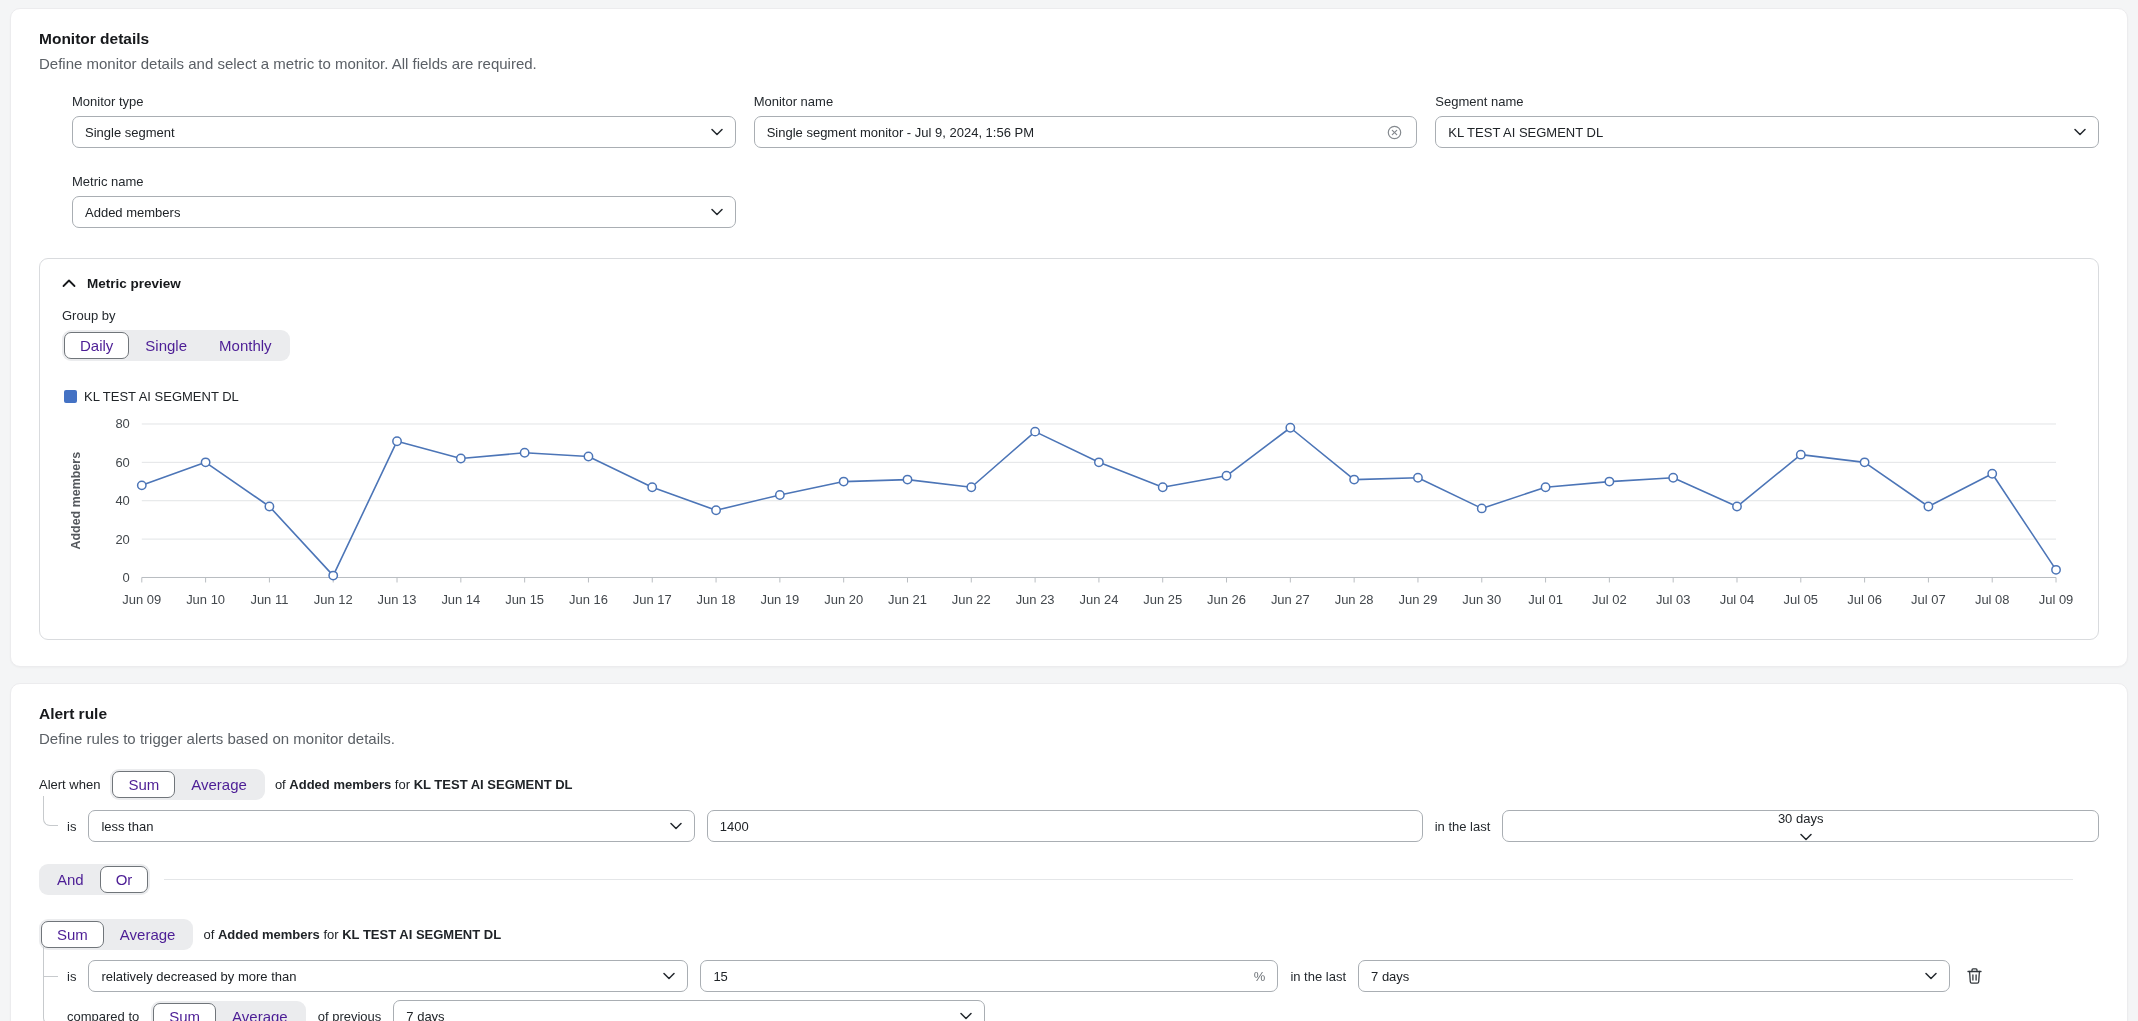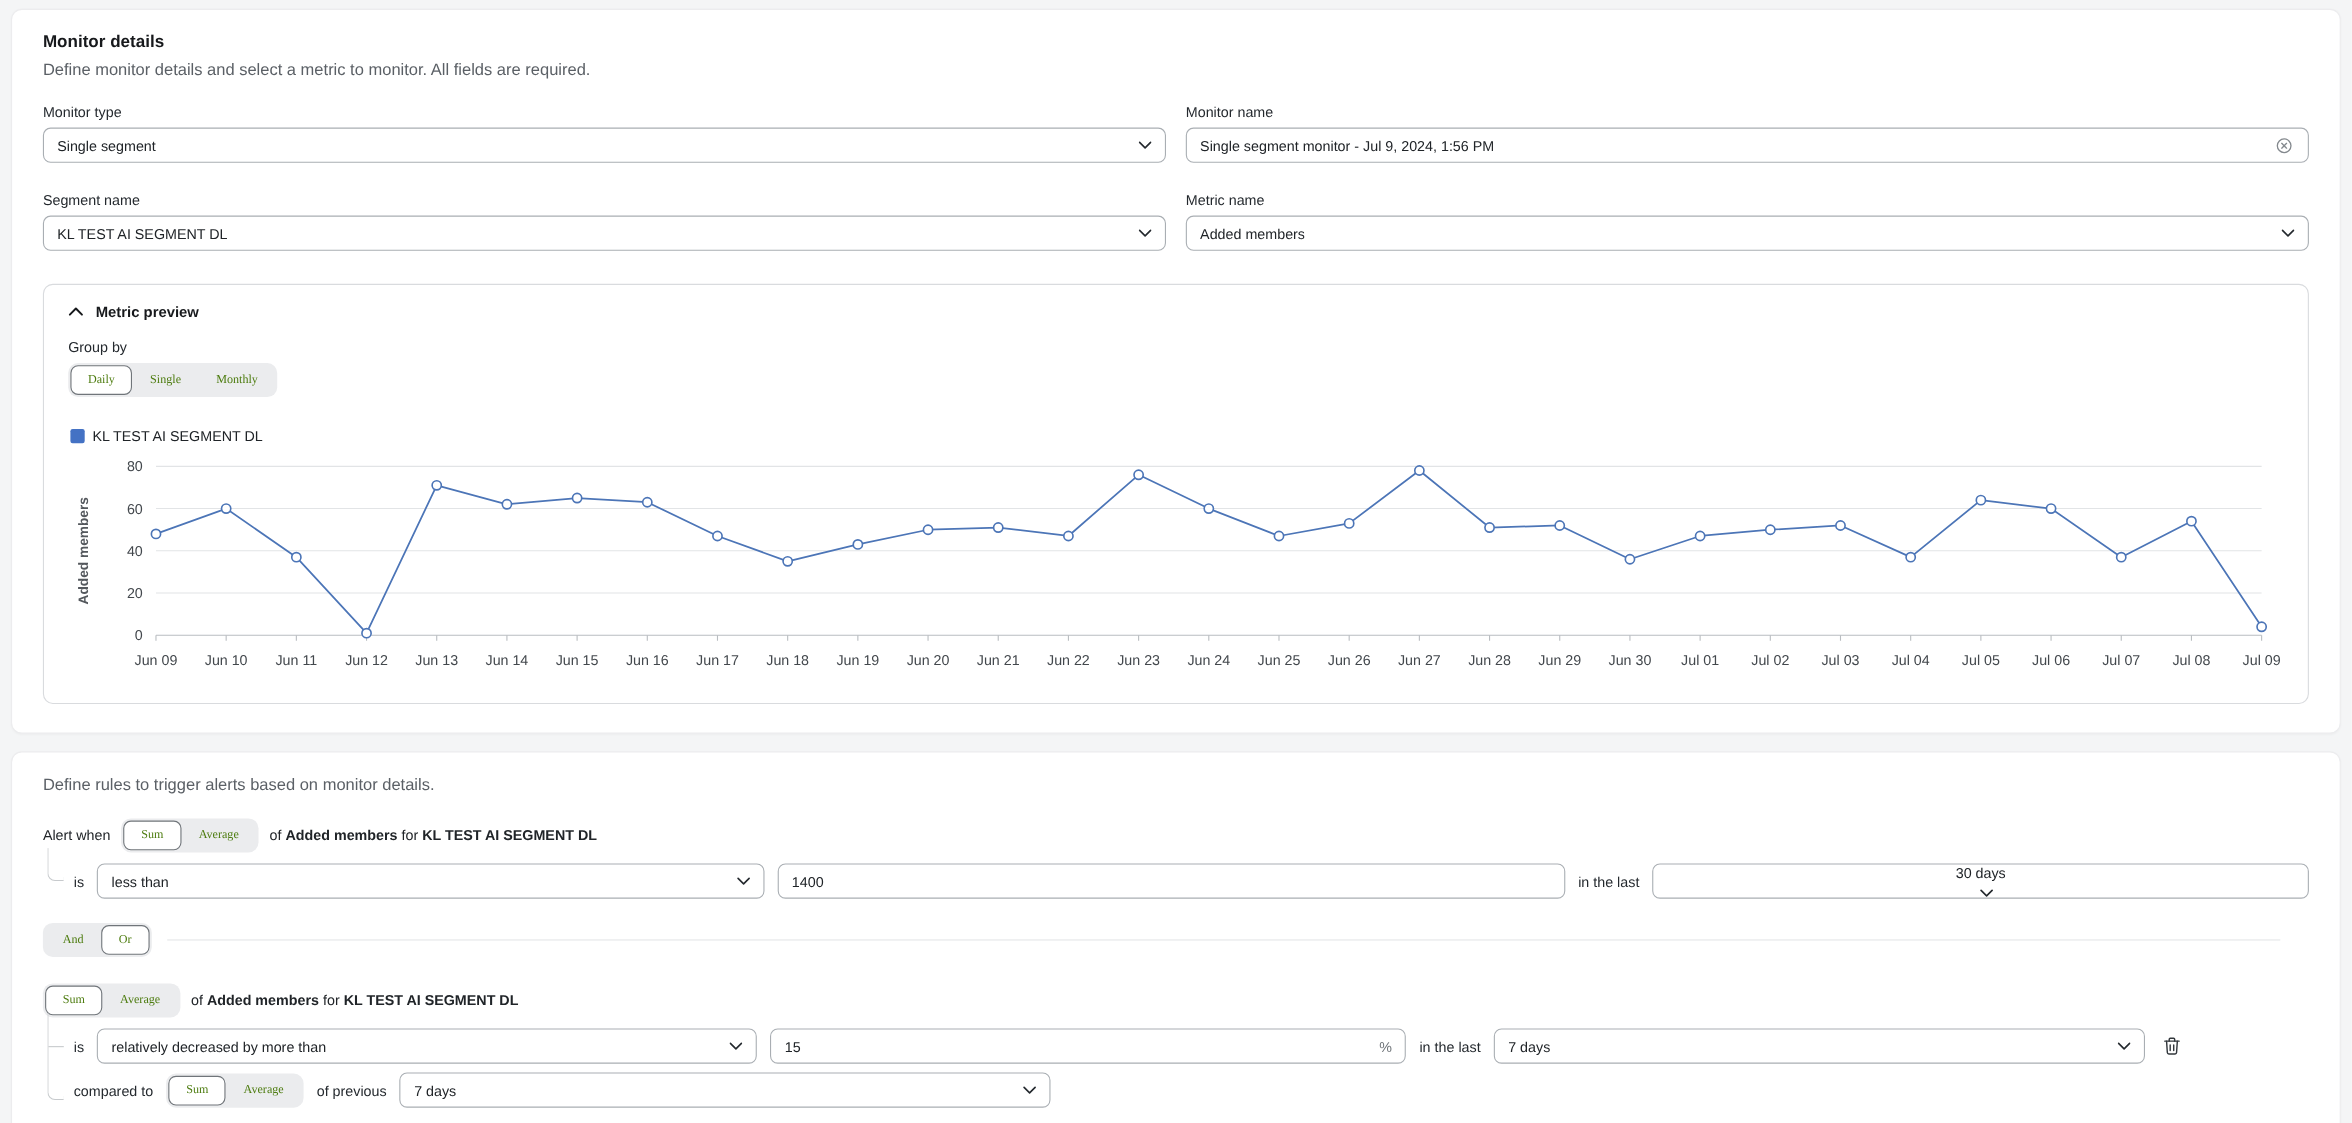--- a/index.html
+++ b/index.html
@@ -16,21 +16,21 @@
     background:#fff;
     border:1px solid #ececee;
     border-radius:10px;
     padding:21px 28px 26px;
     box-shadow:0 1px 2px rgba(0,0,0,0.03);
   }
   .card + .card { margin-top:16px; }
   h2.section-title { font-size:15.5px; font-weight:700; margin:0 0 7px; color:#17191c; }
   p.section-sub { margin:0 0 22px; color:#5b6066; font-size:15px; }
 
-  .form-grid { display:grid; grid-template-columns:1fr 1fr; column-gap:18px; row-gap:26px; }
+  .form-grid { display:grid; grid-template-columns:1fr 1fr 1fr; column-gap:18px; row-gap:26px;margin-left:33px; }
   .field-label { display:block; margin-bottom:7px; color:#24292e; }
 
   .control {
     display:flex; align-items:center;
     height:32px; padding:0 12px;
     background:#fff;
     border:1px solid #a9aeb3;
     border-radius:7px;
     font-size:13px; color:#202428;
     cursor:pointer;
@@ -41,21 +41,21 @@
   .suffix { margin-left:auto; color:#6e7378; }
 
   
   .preview-box { margin-top:30px; border:1px solid #d9dbde; border-radius:9px; padding:17px 22px 22px; }
   .preview-head { display:flex; align-items:center; gap:11px; cursor:pointer; margin-bottom:17px; }
   .preview-head .t { font-weight:700; font-size:13.5px; color:#17191c; }
   .group-label { margin-bottom:7px; color:#24292e; }
 
   .seg { display:inline-flex; background:#ebecee; border-radius:9px; padding:2px; }
   .seg-btn {
-    font-family:Liberation Serif, serif; font-size:11px; color:#4d7c0f;
+    font-family:Liberation Sans, sans-serif; font-size:15px; color:#4c1d95;
     background:transparent; border:1px solid transparent; border-radius:7px;
     padding:4px 15px; cursor:pointer; line-height:17px;
   }
   .seg-btn.sel { background:#fff; border-color:#70757a; }
 
   .legend { display:flex; align-items:center; gap:7px; margin-top:28px; margin-left:2px; }
   .legend-swatch { width:13px; height:13px; border-radius:2px; flex:none; }
   .legend-label { color:#202428; font-size:13px; }
 
   .chart-wrap { margin-top:6px; }
@@ -269,20 +269,21 @@
           <circle cx="1808.0" cy="52.5" r="4.2" fill="#fff" stroke="#4c75b7" stroke-width="1.5"></circle>
           <circle cx="1872.0" cy="96.8" r="4.2" fill="#fff" stroke="#4c75b7" stroke-width="1.5"></circle>
           <circle cx="1936.0" cy="64.0" r="4.2" fill="#fff" stroke="#4c75b7" stroke-width="1.5"></circle>
           <circle cx="2000.0" cy="160.3" r="4.2" fill="#fff" stroke="#4c75b7" stroke-width="1.5"></circle>
         </svg>
     </div>
   </div>
 </section>
 
 <section class="card">
+  <h2 class="section-title">Alert rule</h2>
   <p class="section-sub">Define rules to trigger alerts based on monitor details.</p>
 
   <div class="cond">
     <div class="cond-head">
       <span class="cond-sentence">Alert when</span>
       <div class="seg">
         <button class="seg-btn sel">Sum</button>
         <button class="seg-btn">Average</button>
       </div>
       <span class="cond-sentence">

